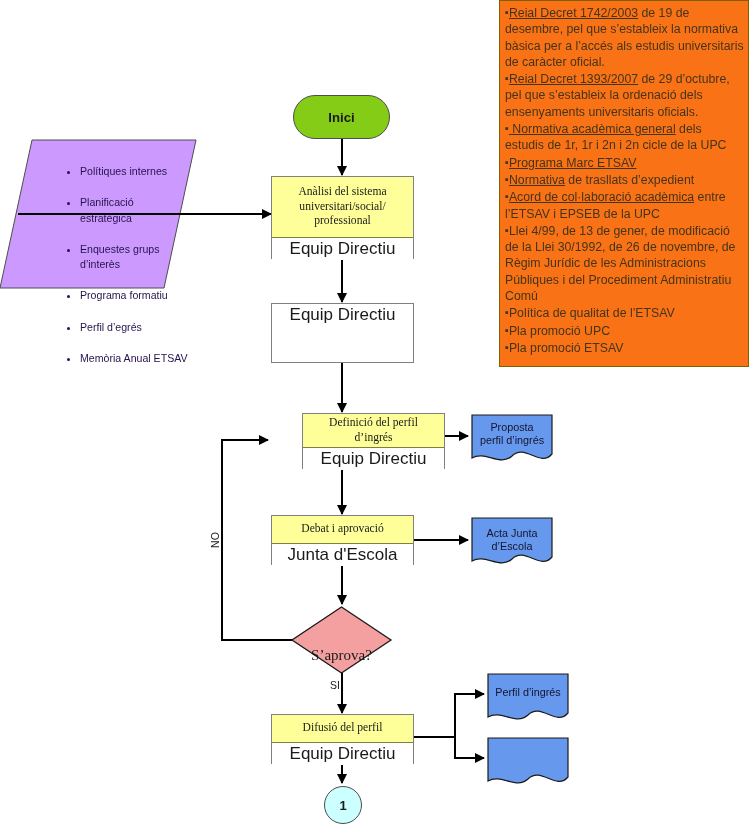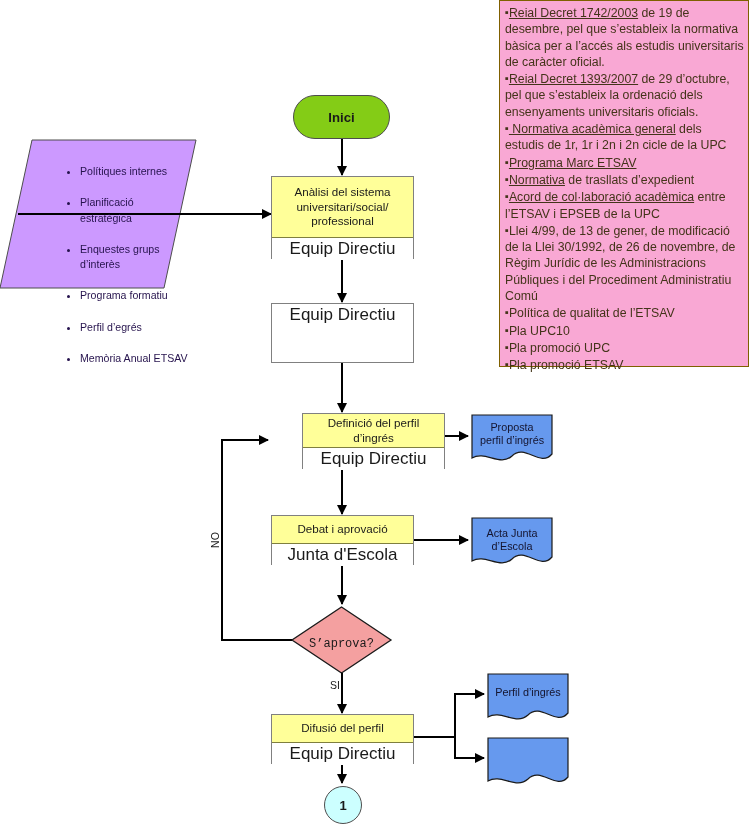--- a/index.html
+++ b/index.html
@@ -16,21 +16,21 @@
     height: 825px;
     background: #ffffff;
     overflow: hidden;
   }
   .abs { position: absolute; }
 
   
   #refbox {
     left: 499px; top: 0px;
     width: 250px; height: 367px;
-    background: #f9a8d4;
+    background: #f97316;
     border: 1px solid #7f6000;
     box-sizing: border-box;
     padding: 3px 4px 2px 5px;
     color: #44341a;
     font-family: "Liberation Sans", sans-serif;
     font-size: 12.3px;
     line-height: 16.3px;
   }
   #refbox .item { margin: 0; text-indent: 0; }
   #refbox .bullet {
@@ -61,21 +61,21 @@
   
   .proc {
     border: 1px solid #808080;
     box-sizing: border-box;
     background: #ffffff;
   }
   .proc .title {
     background: #FFFF99;
     border-bottom: 1px solid #7f7f3f;
     color: #1a1a1a;
-    font-family: Liberation Sans, sans-serif;
+    font-family: Liberation Serif, serif;
     font-size: 11.6px;
     line-height: 14.6px;
     text-align: center;
     display: flex;
     align-items: center;
     justify-content: center;
     box-sizing: border-box;
     padding: 0 14px;
   }
   .proc .role {
@@ -121,24 +121,24 @@
     color: #1a1a1a;
   }
 
   
   #decision {
     left: 292px; top: 607px;
     width: 99px; height: 66px;
   }
   #decision .dlabel {
     position: absolute;
-    left: 0; top: 4px; width: 99px; height: 66px;
+    left: 0; top: 15px; width: 99px; height: 66px;
     display: flex; align-items: center; justify-content: center;
-    font-family: Liberation Mono, monospace;
-    font-size: 12px;
+    font-family: Liberation Serif, serif;
+    font-size: 15px;
     color: #1a1a1a;
   }
 
   
   .doc {
     position: absolute;
   }
   .doc .dtext {
     position: absolute;
     left: 0; right: 0;
@@ -237,23 +237,20 @@
       <span class="bullet">▪</span><u>Normativa</u><span> de trasllats d’expedient</span>
     </div>
     <div class="item">
       <span class="bullet">▪</span><u>Acord de col·laboració acadèmica</u><span> entre l’ETSAV i EPSEB de la UPC</span>
     </div>
     <div class="item">
       <span class="bullet">▪</span><span>Llei 4/99, de 13 de gener,  de modificació de la Llei 30/1992, de 26 de novembre, de Règim Jurídic de les Administracions Públiques i del Procediment Administratiu Comú</span>
     </div>
     <div class="item">
       <span class="bullet">▪</span><span>Política de qualitat de l’ETSAV</span>
-    </div>
-    <div class="item">
-      <span class="bullet">▪</span><span>Pla UPC10</span>
     </div>
     <div class="item">
       <span class="bullet">▪</span><span>Pla promoció UPC</span>
     </div>
     <div class="item">
       <span class="bullet">▪</span><span>Pla promoció ETSAV</span>
     </div>
   </div>
 
   <div class="abs" id="inputs-shape">

